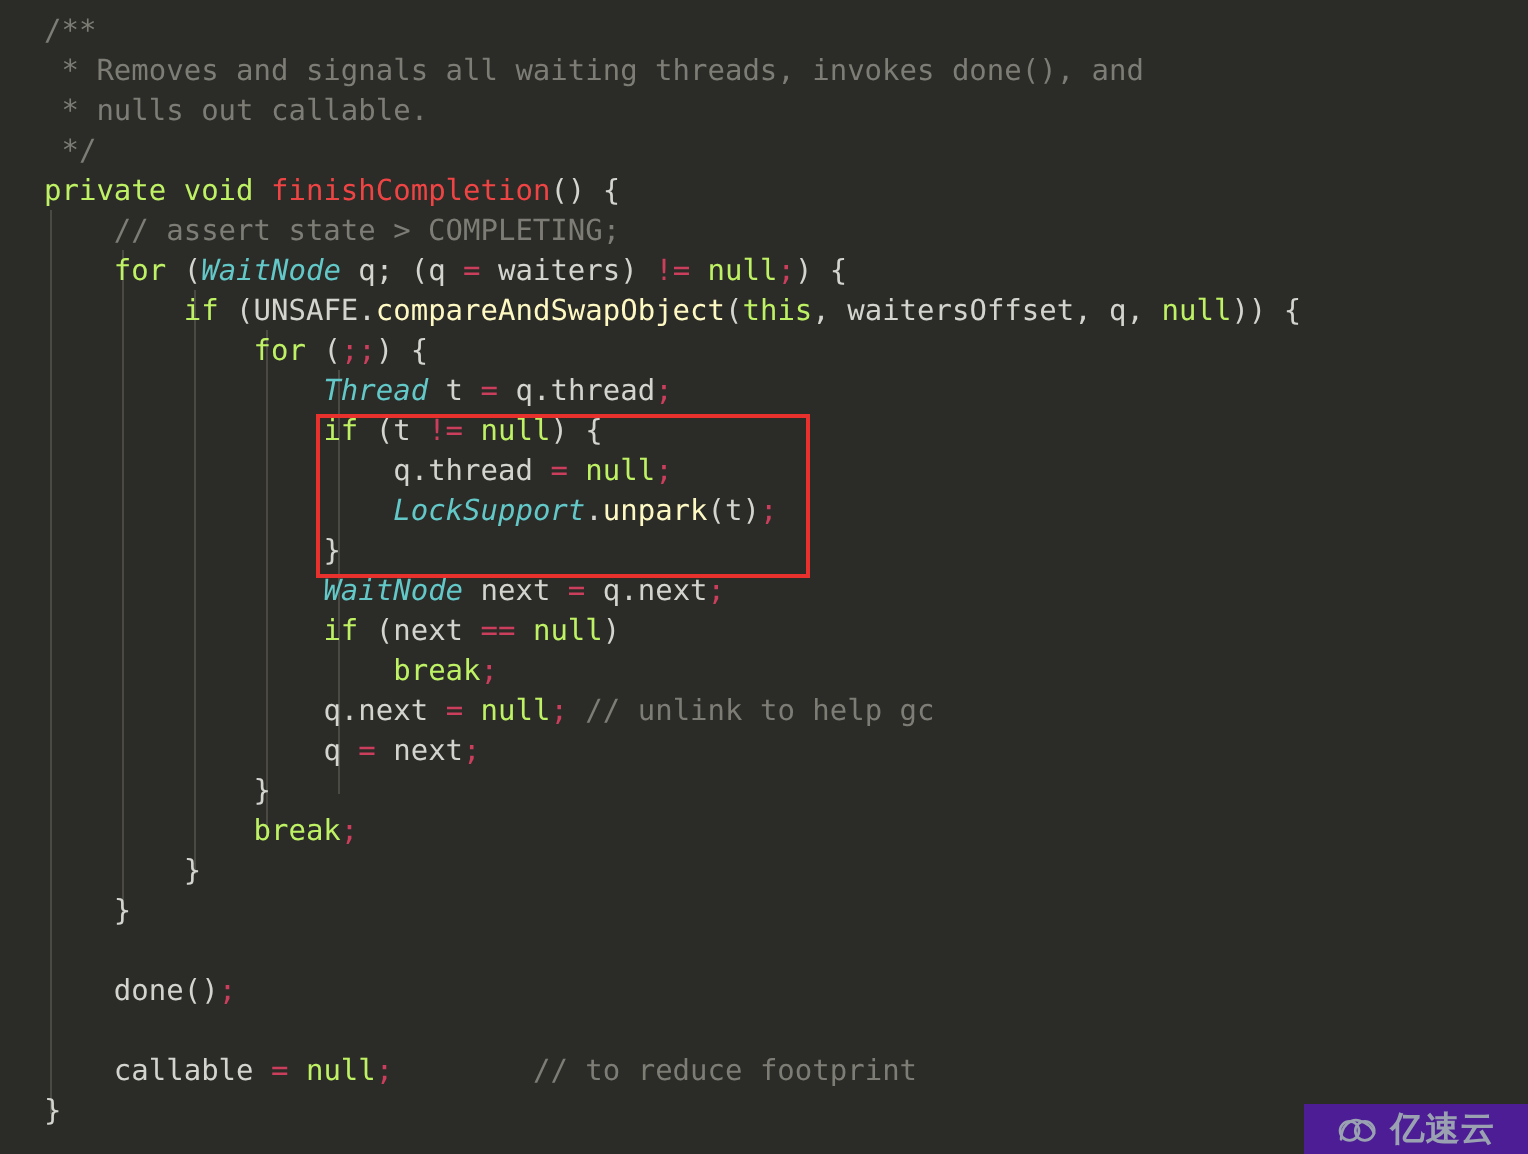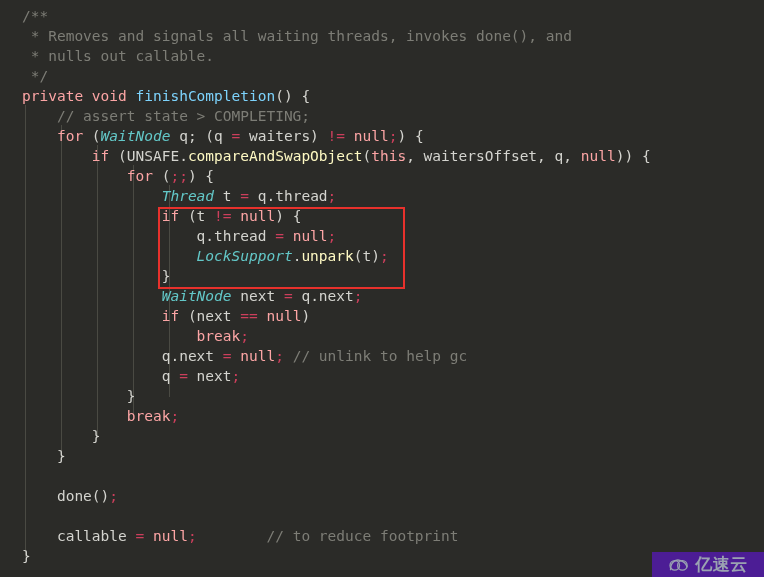--- a/index.html
+++ b/index.html
@@ -32,23 +32,23 @@
     color: #d4d4cf;
   }
   .ln {
     height: 20px;
     line-height: 20px;
     padding-left: 22px;
     white-space: pre;
   }
 
   
-  .kw   { color: #fca5a5; }           
+  .kw   { color: #bef264; }           
   .cls  { color: #63c8c8; font-style: italic; }  
-  .mth  { color: #7dd3fc; margin-top: 15px; }           
+  .mth  { color: #ef4444; margin-top: 15px; }           
   .cmt  { color: #7d7d76; }           
   .pun  { color: #d4d4cf; }           
   .op   { color: #cc3f5c; }           
   .call { color: #fef9c3; }
 
   
   .guide {
     position: absolute;
     width: 1px;
     background: #4a4a43;

